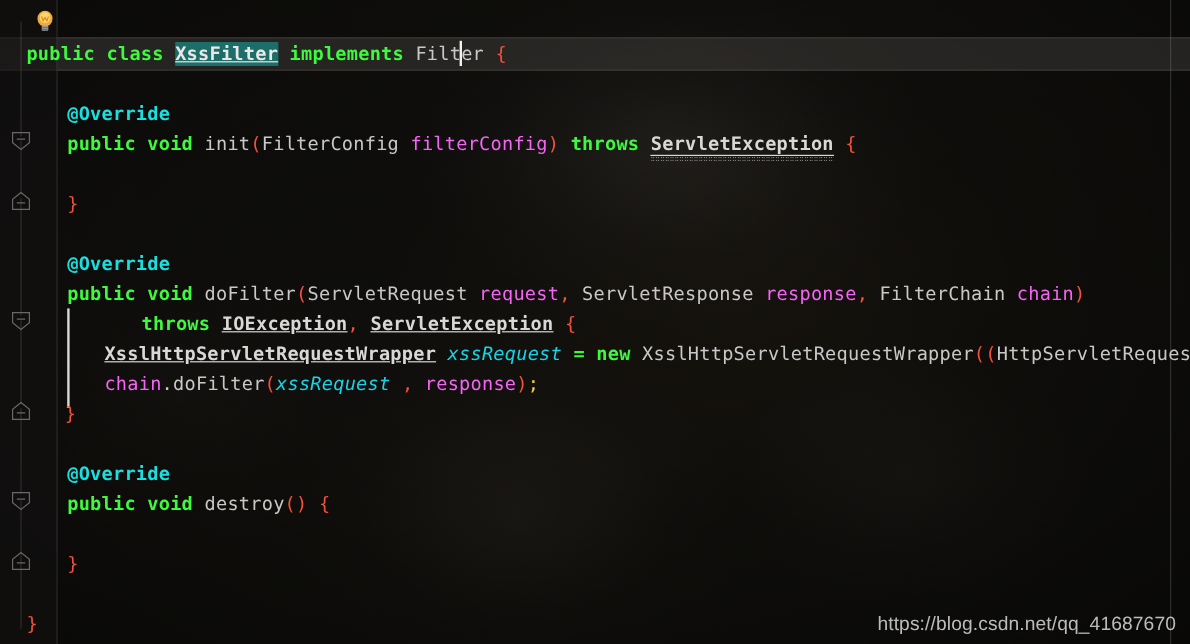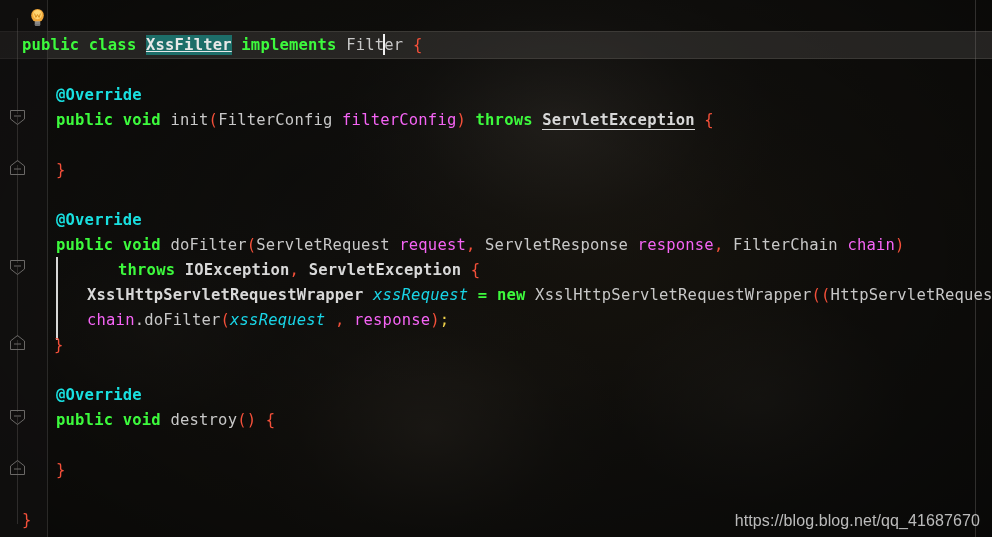--- a/index.html
+++ b/index.html
@@ -104,21 +104,21 @@
   
   .kw      { color: #3dfa3d; font-weight: bold; }
   .plain   { color: #c8c8c8; }
   .anno    { color: #19e0e0; font-weight: bold; }
   .param   { color: #f564f5; }
   .local   { color: #19d4e6; font-style: italic; }
   .punc    { color: #f4503a; }
   .semi    { color: #f0d24a; }
   .op      { color: #3dfa3d; font-weight: bold; }
   .brace   { color: #f4503a; }
-  .cls-ul  { color: #d8d8d8; font-weight: bold; }
+  .cls-ul  { color: #d8d8d8; text-decoration: underline; font-weight: bold; }
   .cls-ul-wavy {
     color: #d8d8d8;
     font-weight: bold;
     border-bottom: 1px solid #d8d8d8;
     position: relative;
   }
   .cls-ul-wavy::after {
     content: "";
     position: absolute;
     left: 0; right: 0; bottom: -5px;
@@ -242,15 +242,15 @@
     </svg>
   </div>
 
   <div class="indent-guide"></div>
   <div class="right-divider"></div>
 
   <div class="code"><div class="line" style="top: 33px; left: 22px;"><span class="kw">public</span><span class="plain"> </span><span class="kw">class</span><span class="plain"> </span><span class="hl-sel">XssFilter</span><span class="plain"> </span><span class="kw">implements</span><span class="plain"> </span><span class="plain">Filter</span><span class="plain"> </span><span class="brace">{</span></div><div class="line" style="top: 83px; left: 56px;"><span class="anno">@Override</span></div><div class="line" style="top: 108px; left: 56px;"><span class="kw">public</span><span class="plain"> </span><span class="kw">void</span><span class="plain"> </span><span class="plain">init</span><span class="punc">(</span><span class="plain">FilterConfig</span><span class="plain"> </span><span class="param">filterConfig</span><span class="punc">)</span><span class="plain"> </span><span class="kw">throws</span><span class="plain"> </span><span class="cls-ul-wavy">ServletException</span><span class="plain"> </span><span class="brace">{</span></div><div class="line" style="top: 158px; left: 56px;"><span class="brace">}</span></div><div class="line" style="top: 208px; left: 56px;"><span class="anno">@Override</span></div><div class="line" style="top: 233px; left: 56px;"><span class="kw">public</span><span class="plain"> </span><span class="kw">void</span><span class="plain"> </span><span class="plain">doFilter</span><span class="punc">(</span><span class="plain">ServletRequest</span><span class="plain"> </span><span class="param">request</span><span class="punc">,</span><span class="plain"> </span><span class="plain">ServletResponse</span><span class="plain"> </span><span class="param">response</span><span class="punc">,</span><span class="plain"> </span><span class="plain">FilterChain</span><span class="plain"> </span><span class="param">chain</span><span class="punc">)</span></div><div class="line" style="top: 258px; left: 118px;"><span class="kw">throws</span><span class="plain"> </span><span class="cls-ul">IOException</span><span class="punc">,</span><span class="plain"> </span><span class="cls-ul">ServletException</span><span class="plain"> </span><span class="brace">{</span></div><div class="line" style="top: 283px; left: 87px;"><span class="cls-ul">XsslHttpServletRequestWrapper</span><span class="plain"> </span><span class="local">xssRequest</span><span class="plain"> </span><span class="op">=</span><span class="plain"> </span><span class="kw">new</span><span class="plain"> </span><span class="plain">XsslHttpServletRequestWrapper</span><span class="punc">(</span><span class="punc">(</span><span class="plain">HttpServletRequest</span></div><div class="line" style="top: 308px; left: 87px;"><span class="param">chain</span><span class="plain">.</span><span class="plain">doFilter</span><span class="punc">(</span><span class="local">xssRequest</span><span class="plain"> </span><span class="punc">,</span><span class="plain"> </span><span class="param">response</span><span class="punc">)</span><span class="semi">;</span></div><div class="line" style="top: 333px; left: 54px;"><span class="brace">}</span></div><div class="line" style="top: 383px; left: 56px;"><span class="anno">@Override</span></div><div class="line" style="top: 408px; left: 56px;"><span class="kw">public</span><span class="plain"> </span><span class="kw">void</span><span class="plain"> </span><span class="plain">destroy</span><span class="punc">(</span><span class="punc">)</span><span class="plain"> </span><span class="brace">{</span></div><div class="line" style="top: 458px; left: 56px;"><span class="brace">}</span></div><div class="line" style="top: 508px; left: 22px;"><span class="brace">}</span></div></div>
 
   <div class="caret"></div>
 
-  <div class="watermark">https://blog.blog.net/qq_41687670</div>
+  <div class="watermark">https://blog.csdn.net/qq_41687670</div>
 
 </div>
 
 </body></html>

